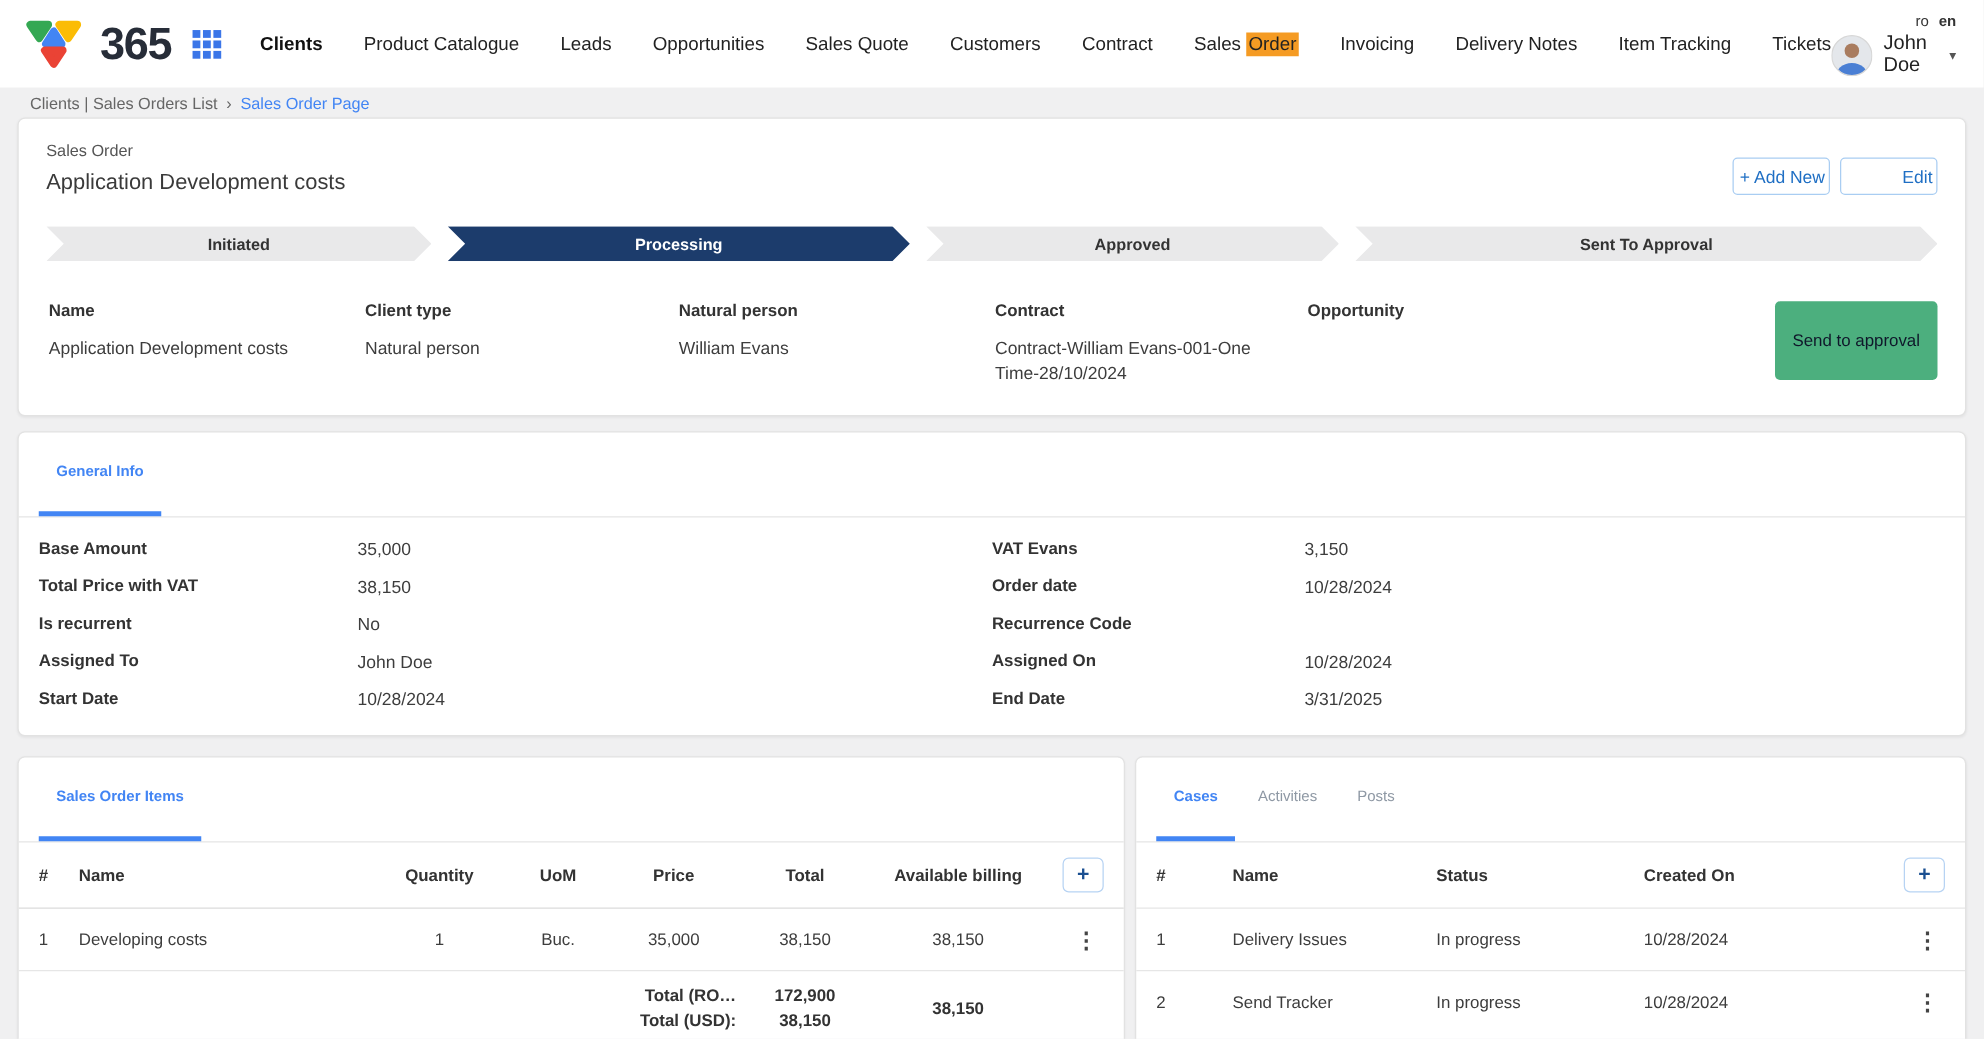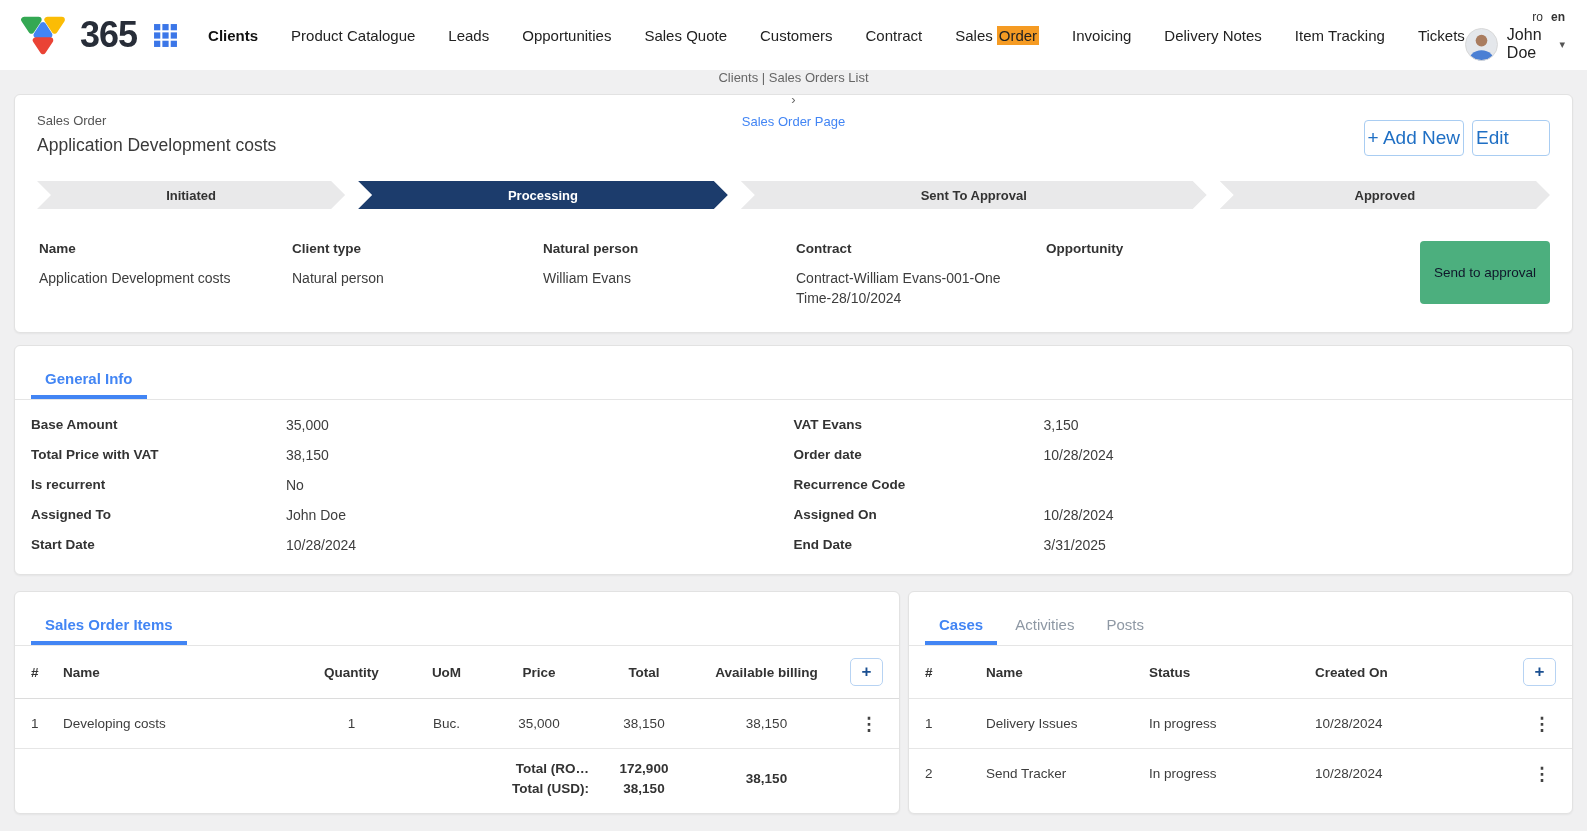--- a/index.html
+++ b/index.html
@@ -20,50 +20,50 @@
   .nav-item { cursor:pointer; }
   .nav-item.active { font-weight:bold; color:#111; }
   .hl { background:#f59b23; padding:1px 2px; margin-left:4px; }
   .topright { margin-left:auto; display:flex; flex-direction:column; align-items:flex-end; gap:2px; padding-top:2px; }
   .langs { font-size:12px; color:#333; display:flex; gap:8px; }
   .lang { cursor:pointer; }
   .lang.active { font-weight:bold; }
   .userrow { display:flex; align-items:center; gap:9px; font-size:16px; color:#222; cursor:pointer; }
   .caret { font-size:11px; color:#555; }
   
-  .breadcrumb { height:24px; display:flex; align-items:center; gap:7px; padding:0 24px; font-size:13px; color:#666;flex-direction:column; }
+  .breadcrumb { height:24px; display:flex; align-items:center; gap:7px; padding:0 24px; font-size:13px; color:#666; }
   .breadcrumb .path { cursor:pointer; }
   .breadcrumb .current { color:#4285f4; cursor:pointer; }
   
   .main { padding:0 14px; }
   .card { background:#fff; border:1px solid #e2e2e2; border-radius:6px; box-shadow:0 1px 2px rgba(0,0,0,.05); }
   
   .card-header { padding:18px 22px 24px; }
   .c1-top { display:flex; justify-content:space-between; align-items:flex-end; }
   .type-label { font-size:13px; color:#555; }
   .page-title { font-size:17.5px; color:#3a3a3a; margin-top:7px; }
   .btn-row { display:flex; gap:8px; }
-  .btn-outline { background:#fff; border:1px solid #a9cdf2; border-radius:4px; color:#1f6fc4; font-size:19px; padding:6px 3px; min-width:78px; text-align:left; cursor:pointer; font-family:inherit; }
+  .btn-outline { background:#fff; border:1px solid #a9cdf2; border-radius:4px; color:#1f6fc4; font-size:14px; padding:6px 3px; min-width:78px; text-align:right; cursor:pointer; font-family:inherit; }
   
   .stages { display:flex; gap:13px; margin-top:25px; }
   .stage { height:28px; display:flex; align-items:center; justify-content:center; font-size:13px; font-weight:bold; color:#333; background:#e9e9ea;
     clip-path:polygon(0 0, calc(100% - 14px) 0, 100% 50%, calc(100% - 14px) 100%, 0 100%, 14px 50%); cursor:pointer; }
   .stage.active { background:#1c3c6c; color:#fff; }
   .st0{flex:250;} .st1{flex:300;} .st2{flex:378;} .st3{flex:268;} .st4{flex:262;}
   
   .fields { display:flex; margin-top:32px; padding-left:2px; }
   .field { display:flex; flex-direction:column; gap:12px; }
   .f0{width:253px;} .f1{width:251px;} .f2{width:253px;} .f3{width:250px;} .f4{flex:1;}
   .field-label { font-size:13.5px; font-weight:bold; color:#333; }
   .field-value { font-size:14px; color:#3d3d3d; line-height:20px; }
   .f3 .field-value { max-width:212px; }
   .btn-green { align-self:flex-start; margin-left:auto; background:#4caf7e; color:#0f172a; border:none; border-radius:4px; font-size:13.5px; padding:24px 14px; cursor:pointer; font-family:inherit; }
   
   .tabs-row { display:flex; gap:4px; padding:0 16px; border-bottom:1px solid #e5e5e5; margin-top:2px; }
-  .tab { padding:10px 14px 8px; font-size:15px; color:#8e98a4; cursor:pointer; border-bottom:4px solid transparent; }
+  .tab { padding:10px 14px 25px; font-size:12px; color:#8e98a4; cursor:pointer; border-bottom:4px solid transparent; }
   .tab.active { color:#4285f4; font-weight:bold; border-bottom:4px solid #4285f4; }
   
   .card-info { margin-top:12px; padding-top:12px; padding-bottom:14px; }
   .gi-grid { padding:10px 16px 0; }
   .gi-row { display:flex; padding:7px 0; }
   .gi-cell { display:flex; width:50%; }
   .gi-label { width:255px; font-size:13.5px; font-weight:bold; color:#333; }
   .gi-value { font-size:14px; color:#3d3d3d; }
   .gi-cell.right .gi-label { width:250px; }
   
@@ -172,22 +172,22 @@
         <div class="page-title">Application Development costs</div>
       </div>
       <div class="btn-row">
         <button class="btn-outline">+ Add New</button>
         <button class="btn-outline">Edit</button>
       </div>
     </div>
     <div class="stages">
       <div class="stage st0">Initiated</div>
       <div class="stage st1 active">Processing</div>
+      <div class="stage st3">Approved</div>
       <div class="stage st2">Sent To Approval</div>
-      <div class="stage st3">Approved</div>
     </div>
     <div class="fields">
       <div class="field f0">
         <span class="field-label">Name</span>
         <span class="field-value">Application Development costs</span>
       </div>
       <div class="field f1">
         <span class="field-label">Client type</span>
         <span class="field-value">Natural person</span>
       </div>

